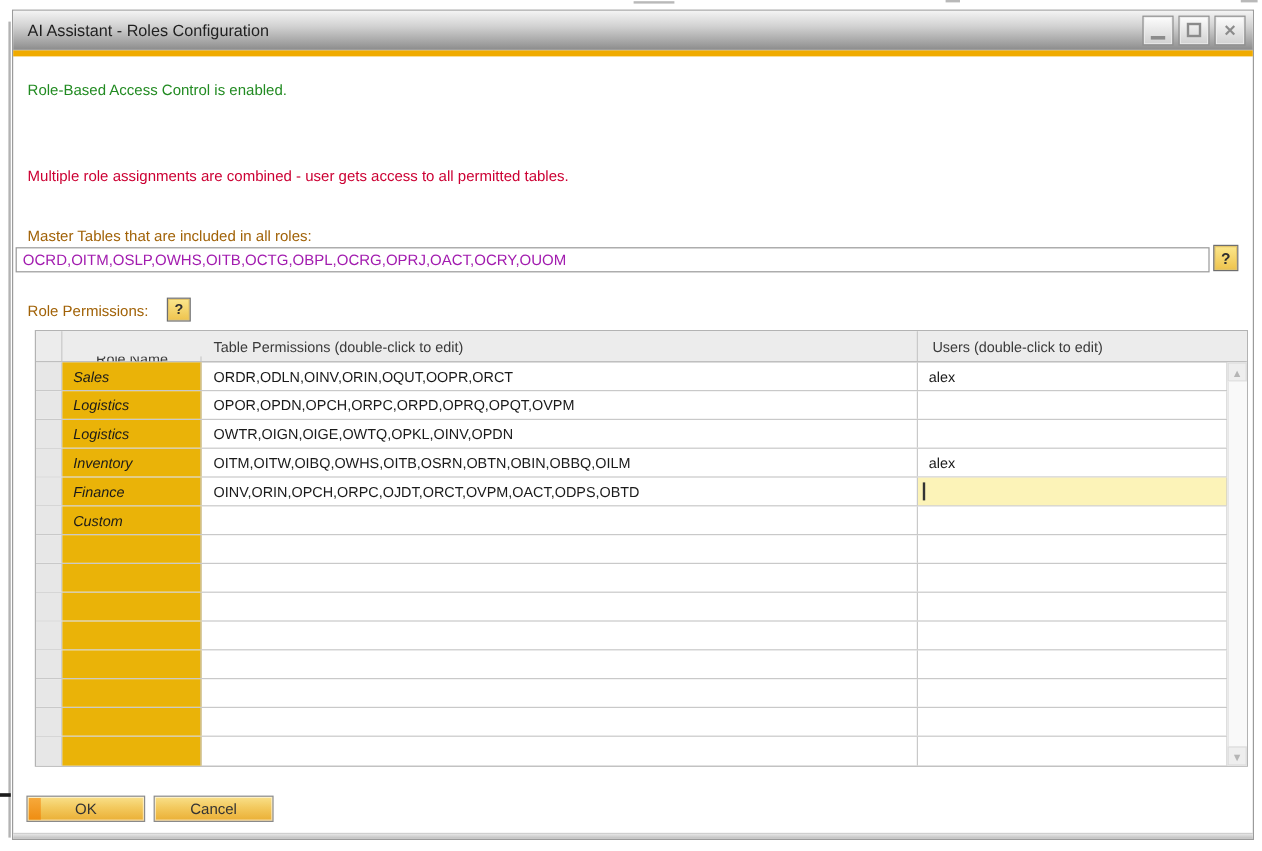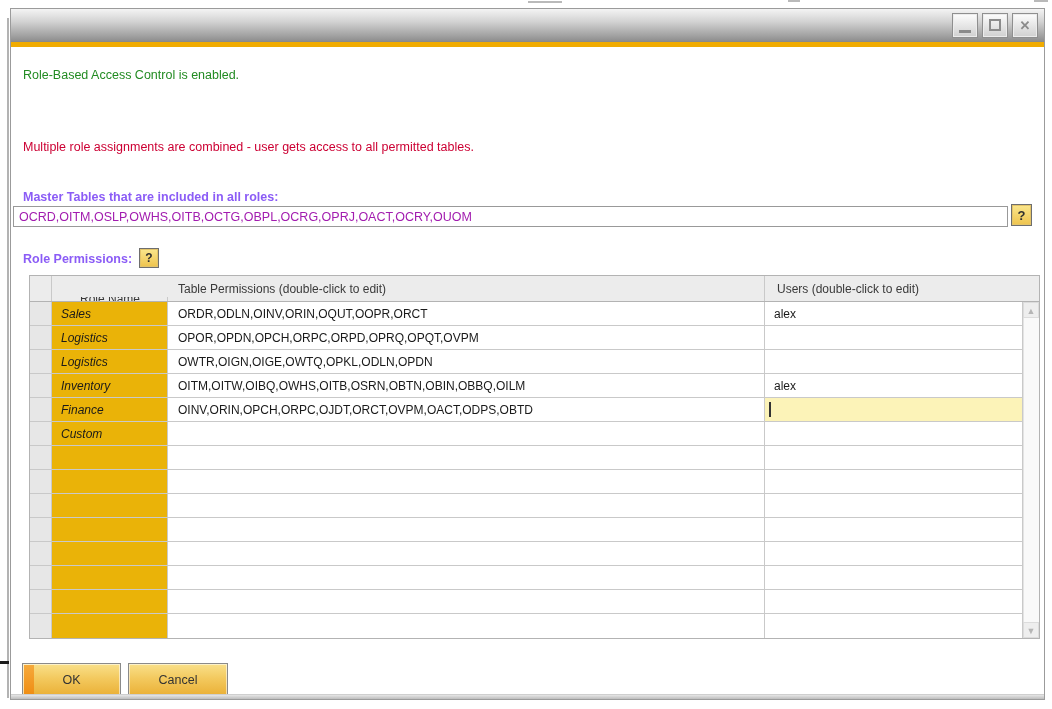--- a/index.html
+++ b/index.html
@@ -30,21 +30,21 @@
                  font-size:13px; font-weight:bold; color:#8b8b8b; }
 
   .goldbar { position:absolute; left:0; top:33px; right:0; height:5px; background:#f0ab00; }
 
   .msg { position:absolute; left:12px; font-size:12.5px; white-space:nowrap; }
   .msg.green { top:59px; color:#228b22; }
   .msg.red { color:#cc0033; }
   .msg.r1 { top:108px; }
   .msg.r2 { top:131px; }
 
-  .lbl { position:absolute; left:12px; font-size:12.5px; color:#8b5cf6; white-space:nowrap;font-weight:bold; }
+  .lbl { position:absolute; left:12px; font-size:12.5px; color:#a16207; white-space:nowrap; }
   .master-lbl { top:181px; }
   .rp-lbl { top:243px; }
 
   .master-input { position:absolute; left:2px; top:197px; width:995px; height:21px;
                   border:1px solid #999; background:#fff; padding:0 5px;
                   font:12.5px "Liberation Sans", sans-serif; color:#a21caf; }
 
   .helpbtn { position:absolute; background:linear-gradient(#fbe78d,#eec34d);
              border:1px solid #6e6e6e; box-shadow:inset 0 0 0 1px #e3c469;
              font:bold 13px "Liberation Sans", sans-serif; color:#2f2f2f;
@@ -75,21 +75,21 @@
   .tc.users { width:258px; padding-left:9px; }
   .tc.users.editing { background:#fcf3b8; padding-left:4px; }
   .caret { display:inline-block; width:2px; height:15px; background:#333; }
 
   .sbar { width:18px; display:flex; flex-direction:column; background:#f6f6f6; }
   .sarrow { height:16px; line-height:16px; text-align:center; font-size:9px;
             color:#b5b5b5; background:#eeeeee; border:1px solid #dcdcdc; cursor:pointer; }
   .strack { flex:1; background:#f9f9f9; border-left:1px solid #e3e3e3; }
 
   
-  .btn { position:absolute; top:654px; height:34px; display:flex; align-items:center; justify-content:center;
+  .btn { position:absolute; top:654px; height:22px; display:flex; align-items:center; justify-content:center;
          background:linear-gradient(#f9e08a 0%,#f3c95e 45%,#eaaf35 100%);
          border:1px solid #8a8a8a; box-shadow:inset 0 0 0 1px rgba(255,255,255,.55);
          font:12.5px "Liberation Sans", sans-serif; color:#333; cursor:pointer; }
   .btn.ok { left:11px; width:99px; }
   .btn.cancel { left:117px; width:100px; }
   .okstripe { position:absolute; left:1px; top:1px; bottom:1px; width:10px;
               background:linear-gradient(#f6a93b,#ef8d12); }
 
   .bottomframe { position:absolute; left:0; right:0; bottom:0; height:5px;
                  border-top:1px solid #cfcfcf; background:linear-gradient(#e6e6e6,#bdbdbd); }
@@ -101,20 +101,21 @@
 
   <div class="dash" style="left:528px;top:1px;width:34px;"></div>
   <div class="dash" style="left:788px;top:0;width:12px;"></div>
   <div class="dash" style="left:1034px;top:0;width:14px;"></div>
   <div class="vline"></div>
   <div class="bdash"></div>
 
   <div class="dialog">
 
     <div class="titlebar">
+      <span class="title">AI Assistant - Roles Configuration</span>
       <div class="winbtns">
         <button class="winbtn">
           <span class="glyph-min"></span>
         </button>
         <button class="winbtn">
           <span class="glyph-max"></span>
         </button>
         <button class="winbtn">
           <span class="glyph-close">✕</span>
         </button>
@@ -149,21 +150,21 @@
             </div>
             <div class="trow">
               <div class="tc sel"></div>
               <div class="tc role">Logistics</div>
               <div class="tc tables">OPOR,OPDN,OPCH,ORPC,ORPD,OPRQ,OPQT,OVPM</div>
               <div class="tc users"></div>
             </div>
             <div class="trow">
               <div class="tc sel"></div>
               <div class="tc role">Logistics</div>
-              <div class="tc tables">OWTR,OIGN,OIGE,OWTQ,OPKL,ODLN,OPDN</div>
+              <div class="tc tables">OWTR,OIGN,OIGE,OWTQ,OPKL,OINV,OPDN</div>
               <div class="tc users"></div>
             </div>
             <div class="trow">
               <div class="tc sel"></div>
               <div class="tc role">Inventory</div>
               <div class="tc tables">OITM,OITW,OIBQ,OWHS,OITB,OSRN,OBTN,OBIN,OBBQ,OILM</div>
               <div class="tc users">alex</div>
             </div>
             <div class="trow">
               <div class="tc sel"></div>

